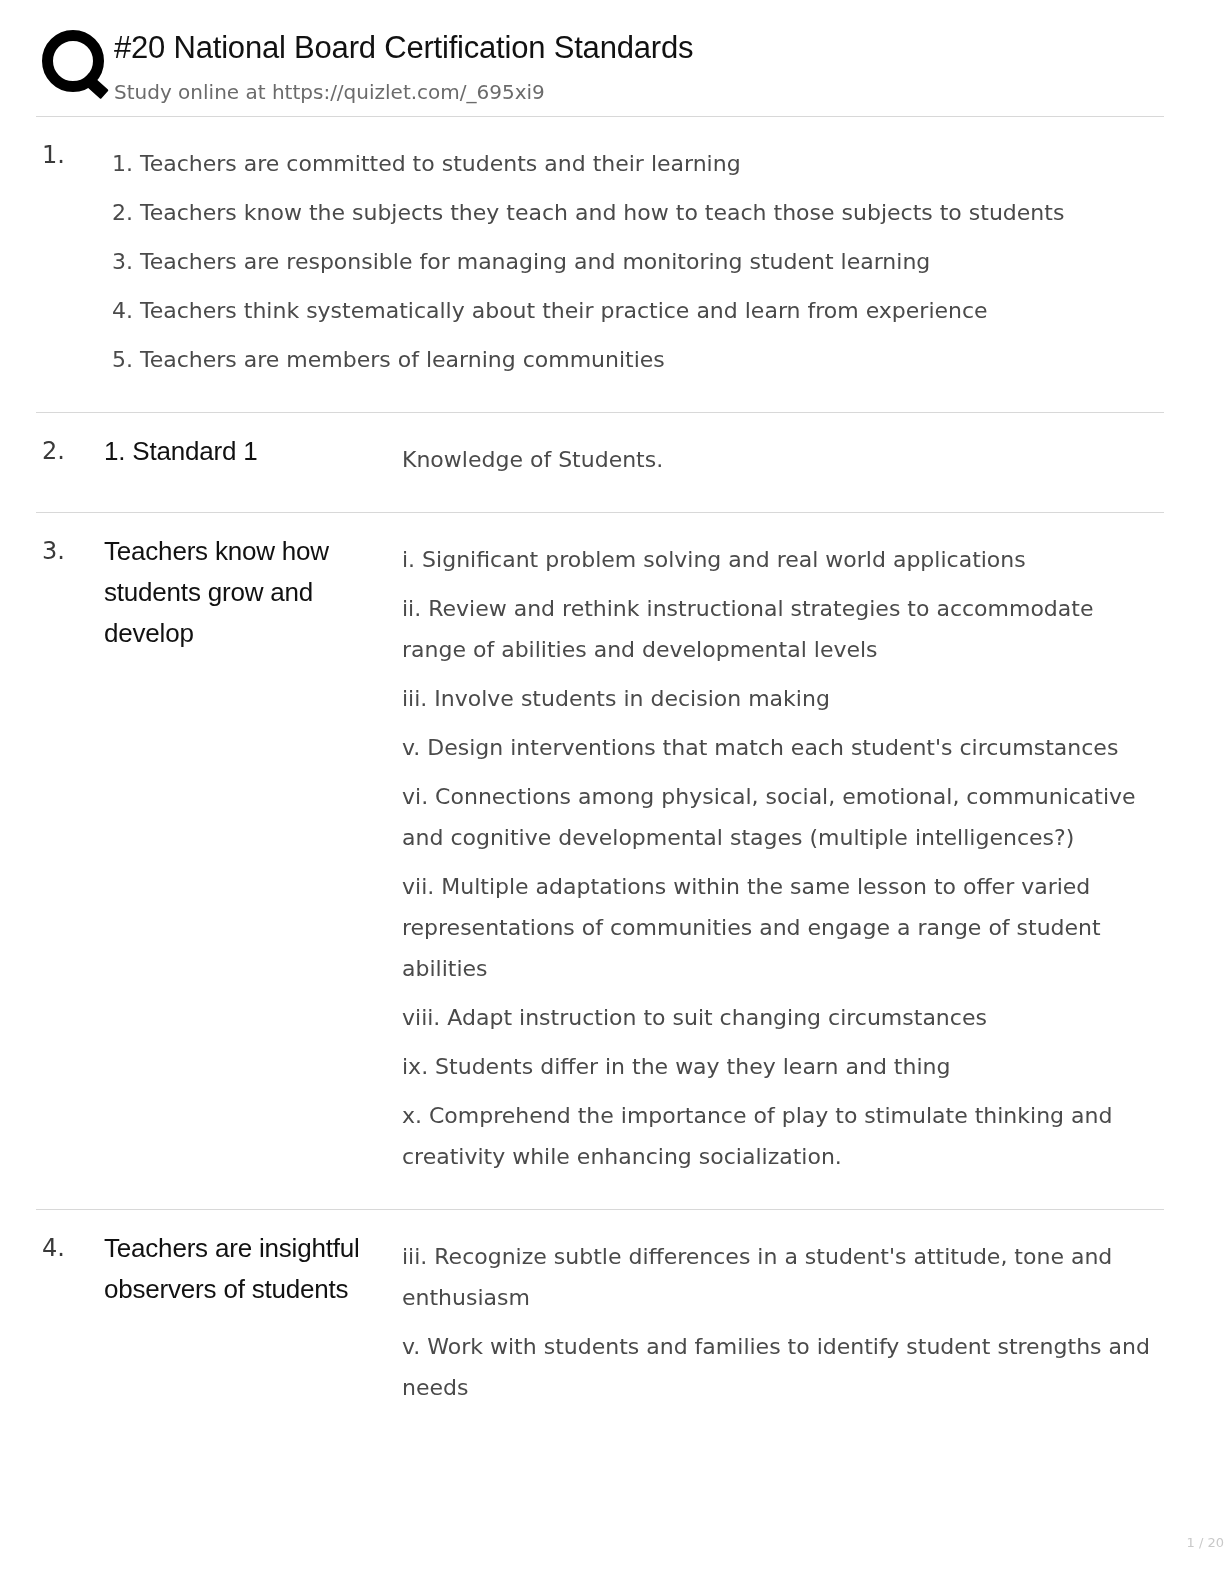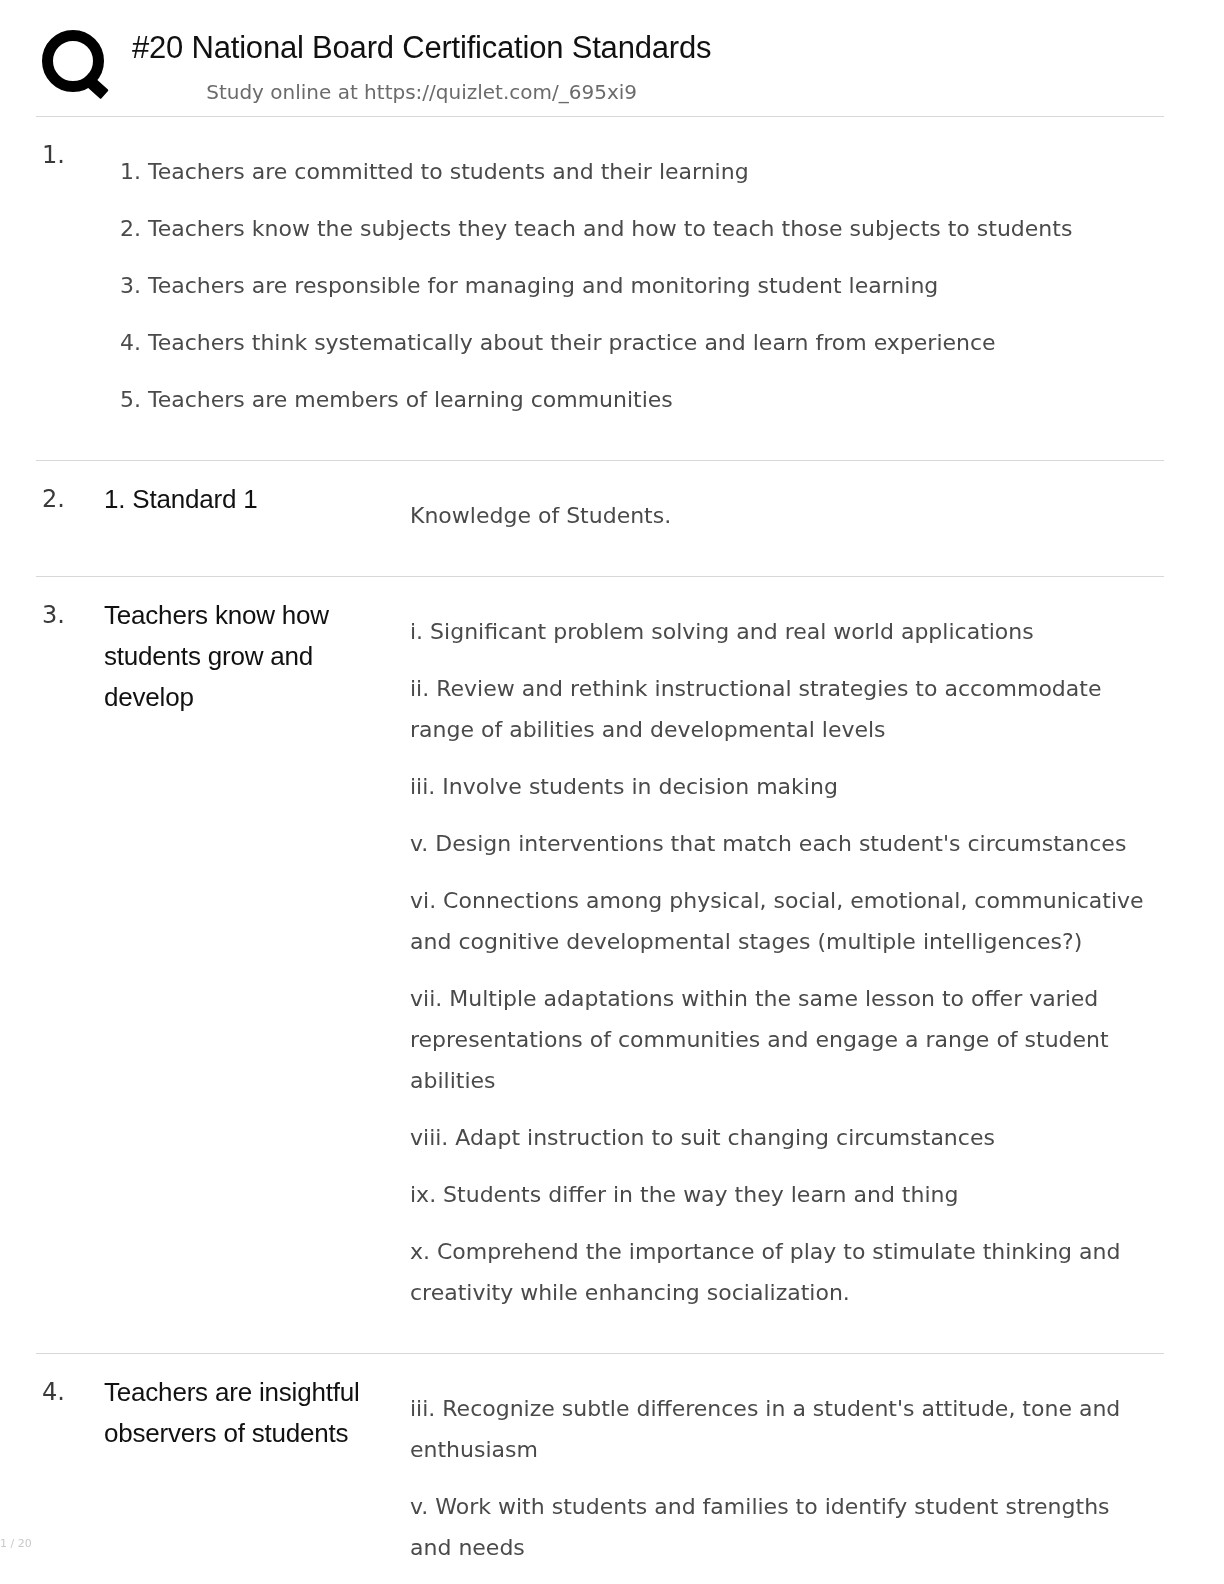--- a/index.html
+++ b/index.html
@@ -19,24 +19,23 @@
     width: 1224px;
     height: 1584px;
     box-sizing: border-box;
     padding: 26px 60px 0 36px;
   }
 
   
   .header {
     display: flex;
     align-items: flex-start;
-    gap: 18px;
+    gap: 0;
     padding-left: 4px;
     padding-bottom: 14px;
-    text-align: center;
   }
   .logo {
     width: 74px;
     height: 74px;
     flex: 0 0 74px;
     position: relative;
     margin-top: 2px;
   }
   .logo .ring {
     position: absolute;
@@ -106,31 +105,31 @@
     word-break: break-word;
   }
   .col-def {
     flex: 1 1 auto;
     font-size: 22px;
     line-height: 41px;
     color: #4a4a4a;
     font-family: "DejaVu Sans", sans-serif;
   }
   .col-def p {
-    margin: 16px;
+    margin: 8px;
   }
 
   
   .footer {
     position: absolute;
     left: 0;
     right: 0;
     bottom: 34px;
-    text-align: left;
-    font-size: 11px;
+    text-align: right;
+    font-size: 13px;
     color: #c9c9c9;
     font-family: "DejaVu Sans", sans-serif;
   }
 </style>
 </head>
 <body>
 
 <div class="page">
 
   <div class="header">

